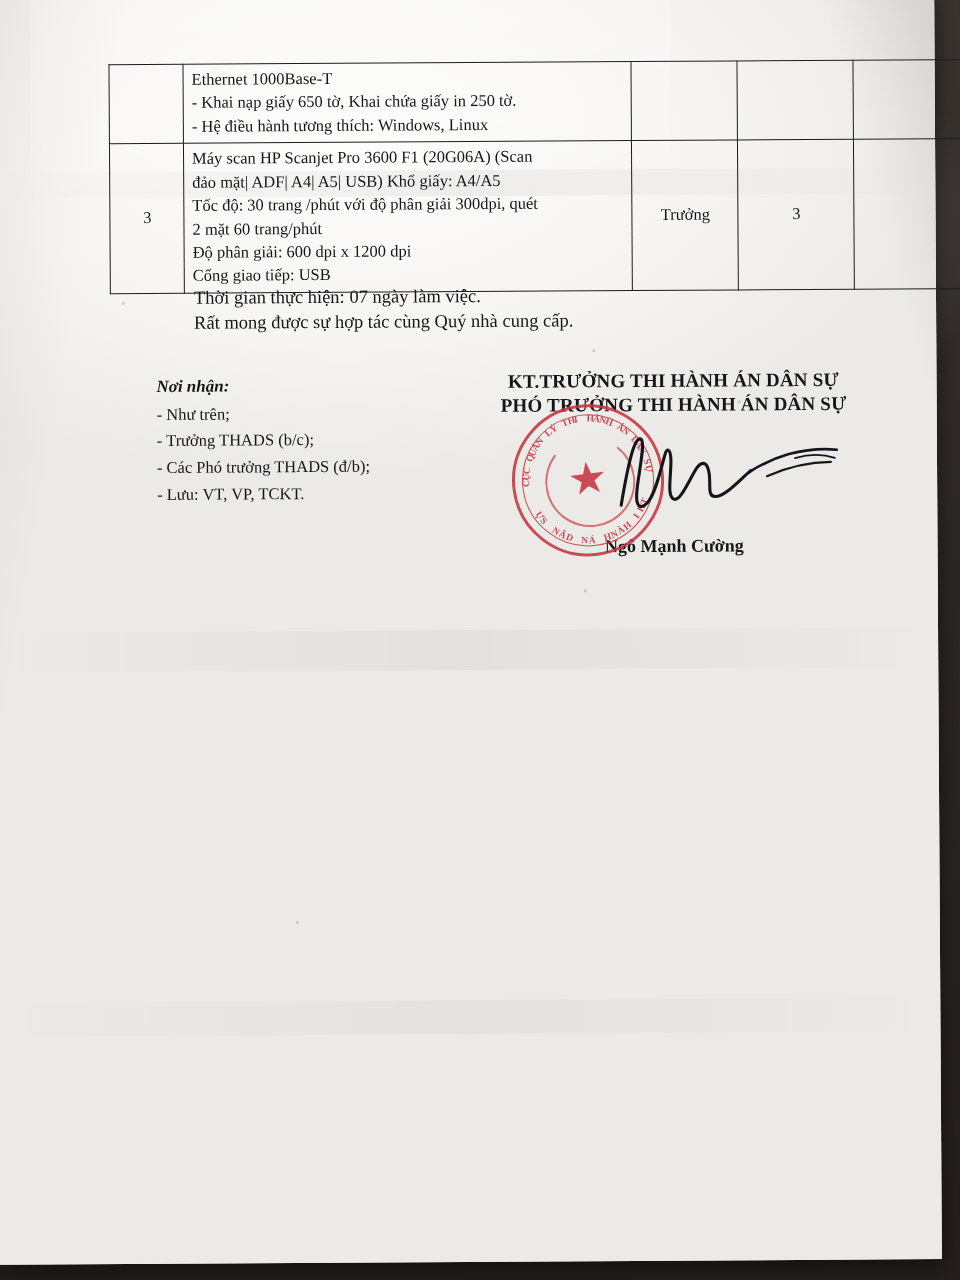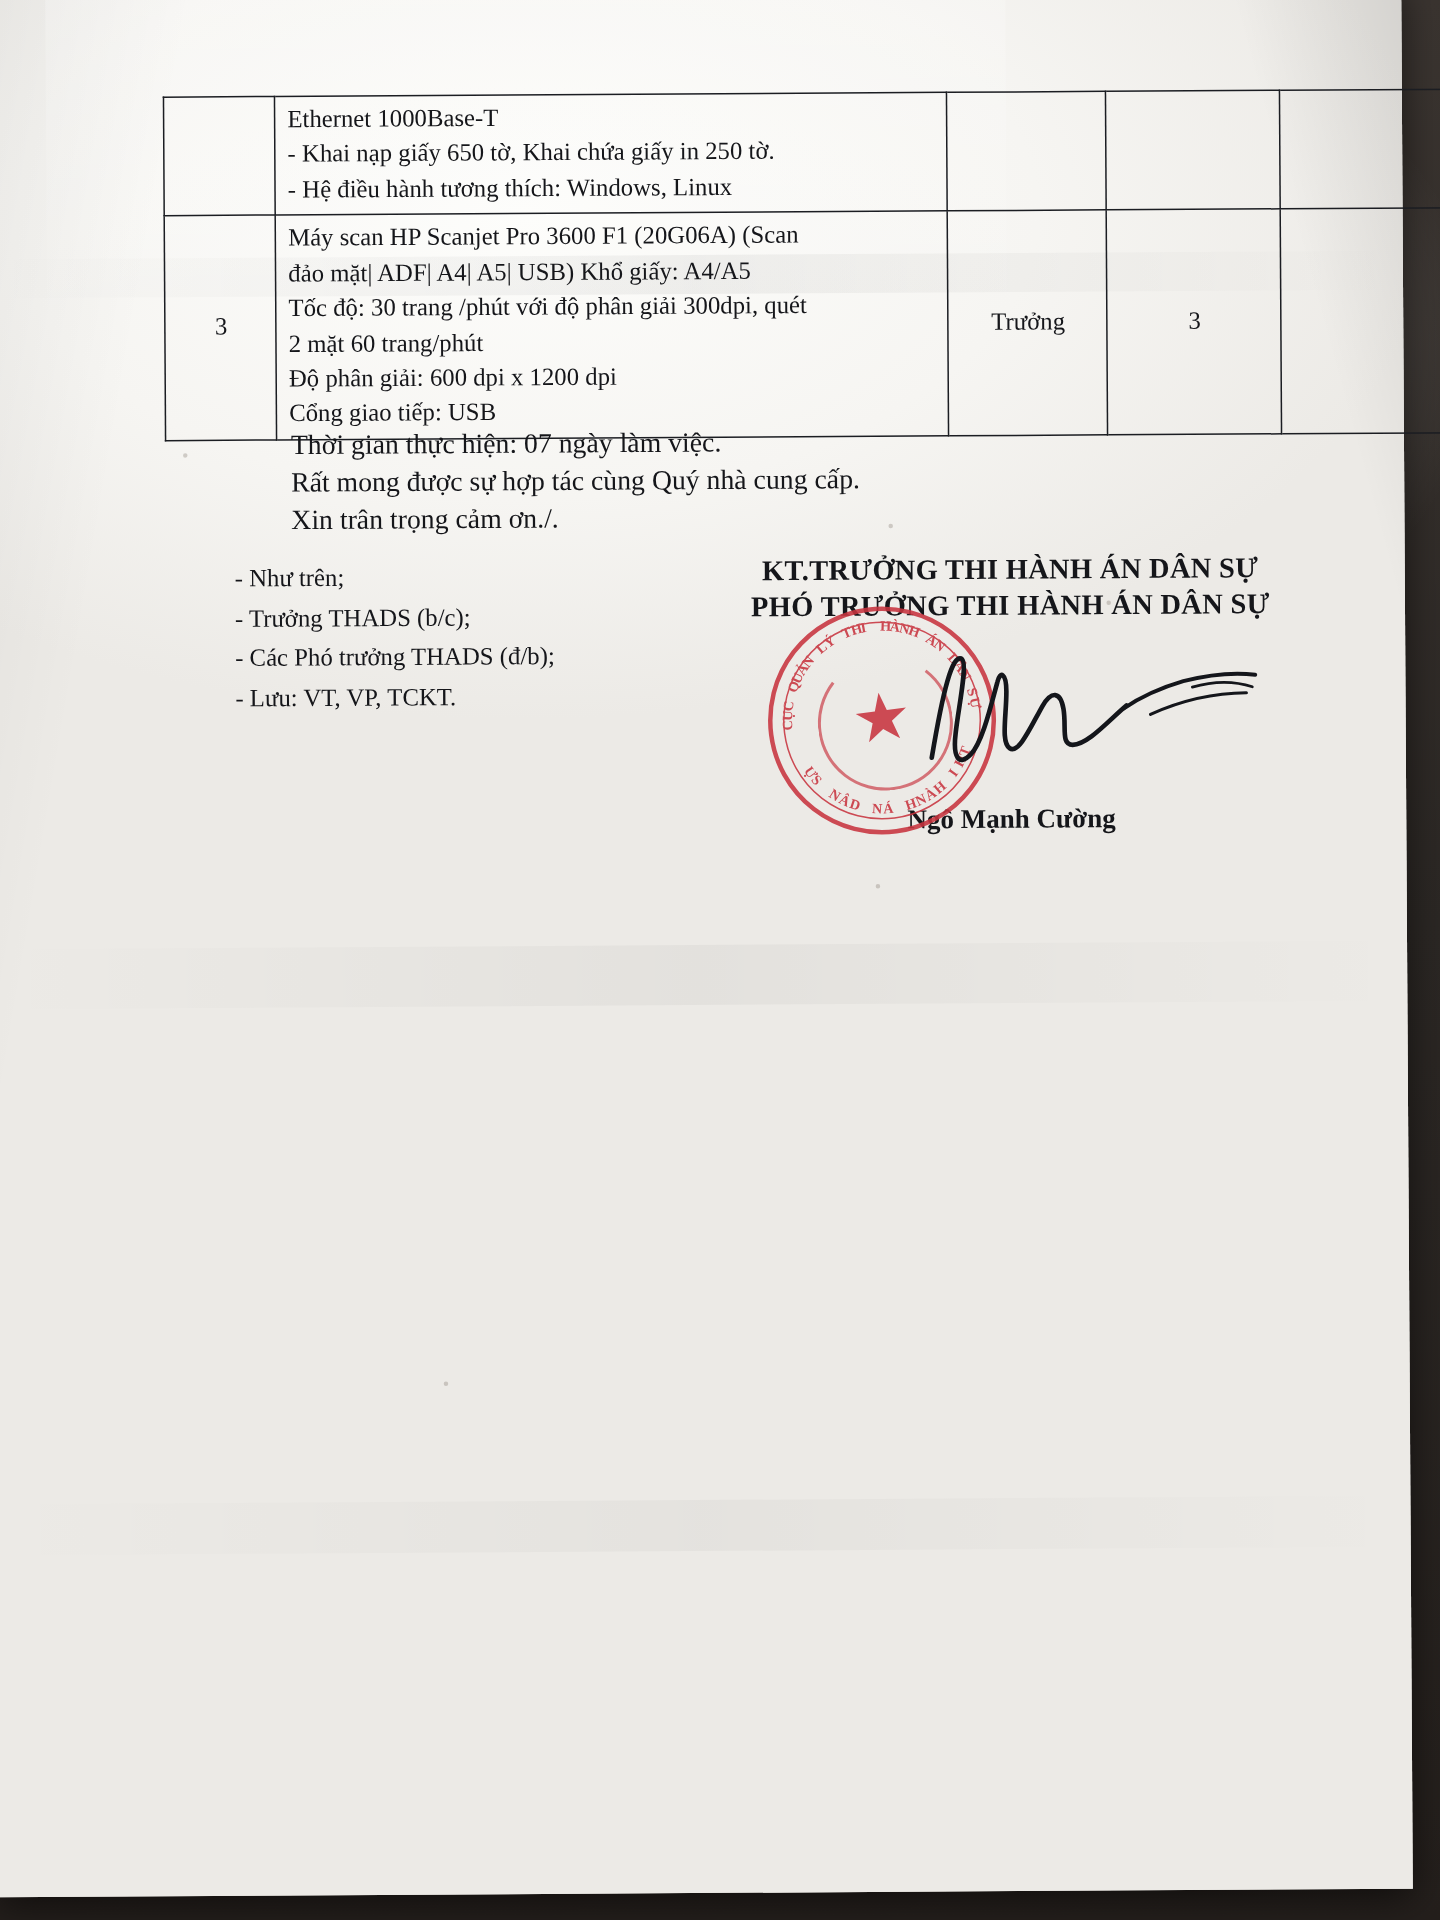--- a/index.html
+++ b/index.html
@@ -255,23 +255,23 @@
         </td>
         <td class="col-unit">Trưởng</td>
         <td class="col-qty">3</td>
         <td class="col-last"></td>
       </tr>
     </tbody>
   </table>
 
   <div class="para" id="para-1">Thời gian thực hiện: 07 ngày làm việc.</div>
   <div class="para" id="para-2">Rất mong được sự hợp tác cùng Quý nhà cung cấp.</div>
-  <div class="para" id="para-3">Xin trân trọng cảm ơn./.</div>
 
   <div id="recipients">
+    <span class="title">Nơi nhận:</span>
     <span class="ritem">- Như trên;</span>
     <span class="ritem">- Trưởng THADS (b/c);</span>
     <span class="ritem">- Các Phó trưởng THADS (đ/b);</span>
     <span class="ritem">- Lưu: VT, VP, TCKT.</span>
   </div>
 
   <div id="signblock">
     <span class="sig-line-1">KT.TRƯỞNG THI HÀNH ÁN DÂN SỰ</span>
     <span class="sig-line-2">PHÓ TRƯỞNG THI HÀNH ÁN DÂN SỰ</span>
     <span class="signer">Ngô Mạnh Cường</span>

